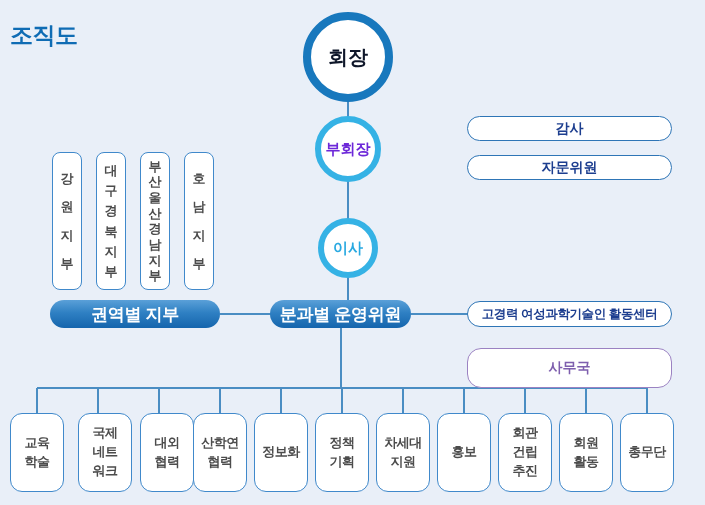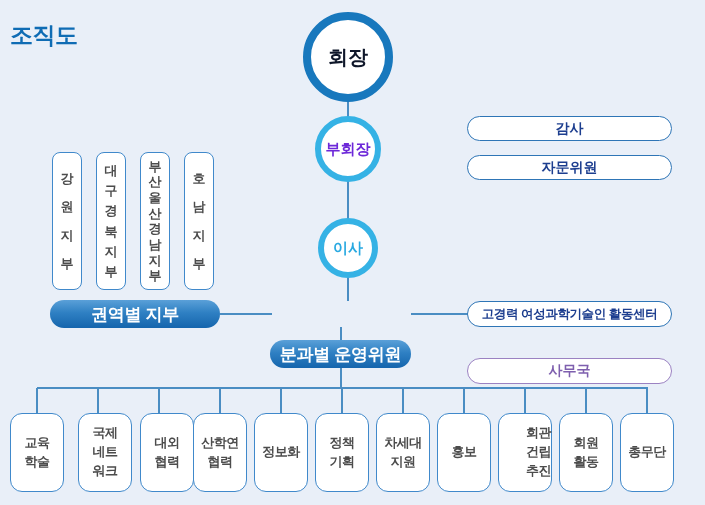--- a/index.html
+++ b/index.html
@@ -44,34 +44,34 @@
   }
   
   .pill-dark{
     position:absolute;z-index:3;height:28px;border-radius:14px;
     background:linear-gradient(180deg,#5aa0d8 0%,#2f80c3 45%,#1565ad 100%);
     color:#ffffff;font-weight:bold;font-size:17px;
     display:flex;align-items:center;justify-content:center;
     letter-spacing:-0.3px;
   }
   .pill-regional{left:50px;top:300px;width:170px;}
-  .pill-committee{left:270px;top:300px;width:141px;margin-top:40px;}
+  .pill-committee{left:270px;top:300px;width:141px;}
   
   .pill-white{
     position:absolute;z-index:3;left:467px;width:205px;height:25px;
     background:#ffffff;border:1.5px solid #2e75b6;border-radius:14px;
     color:#1d3e8f;font-weight:bold;font-size:14px;
     display:flex;align-items:center;justify-content:center;
     box-sizing:border-box;
   }
   .pill-audit{top:116px;}
   .pill-advisory{top:155px;}
   .pill-center{top:301px;height:26px;font-size:12.5px;letter-spacing:-0.4px;}
   .pill-secretariat{
-    top:358px;height:26px;
+    top:348px;height:40px;
     border-color:#9b82c2;color:#7e5fae;
   }
   
   .v-box{
     position:absolute;z-index:3;top:152px;width:30px;height:138px;
     background:#ffffff;border:1.5px solid #4089cb;border-radius:8px;
     box-sizing:border-box;
     display:flex;align-items:center;justify-content:center;
   }
   .v-label{
@@ -213,21 +213,21 @@
     <span class="b-label">정책
 기획</span>
   </div>
   <div class="b-box" style="left:376px;">
     <span class="b-label">차세대
 지원</span>
   </div>
   <div class="b-box" style="left:437px;">
     <span class="b-label">홍보</span>
   </div>
-  <div class="b-box" style="left:498px;justify-content:flex-end;">
+  <div class="b-box" style="left:498px;">
     <span class="b-label">회관
 건립
 추진</span>
   </div>
   <div class="b-box" style="left:559px;">
     <span class="b-label">회원
 활동</span>
   </div>
   <div class="b-box" style="left:620px;">
     <span class="b-label">총무단</span>

